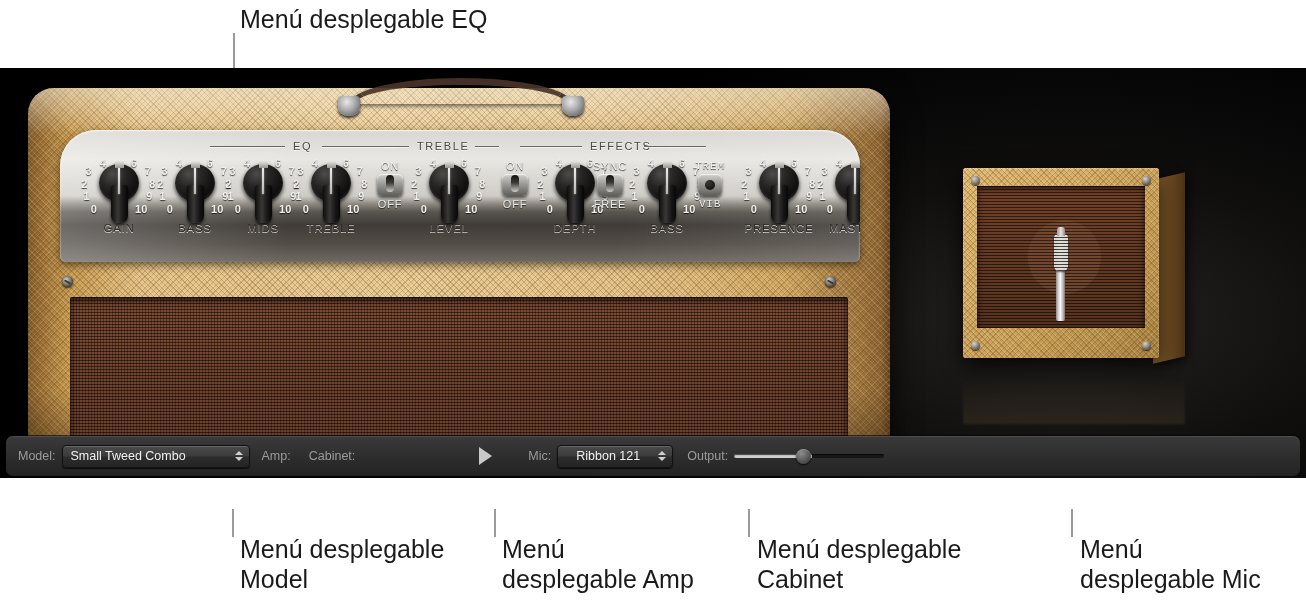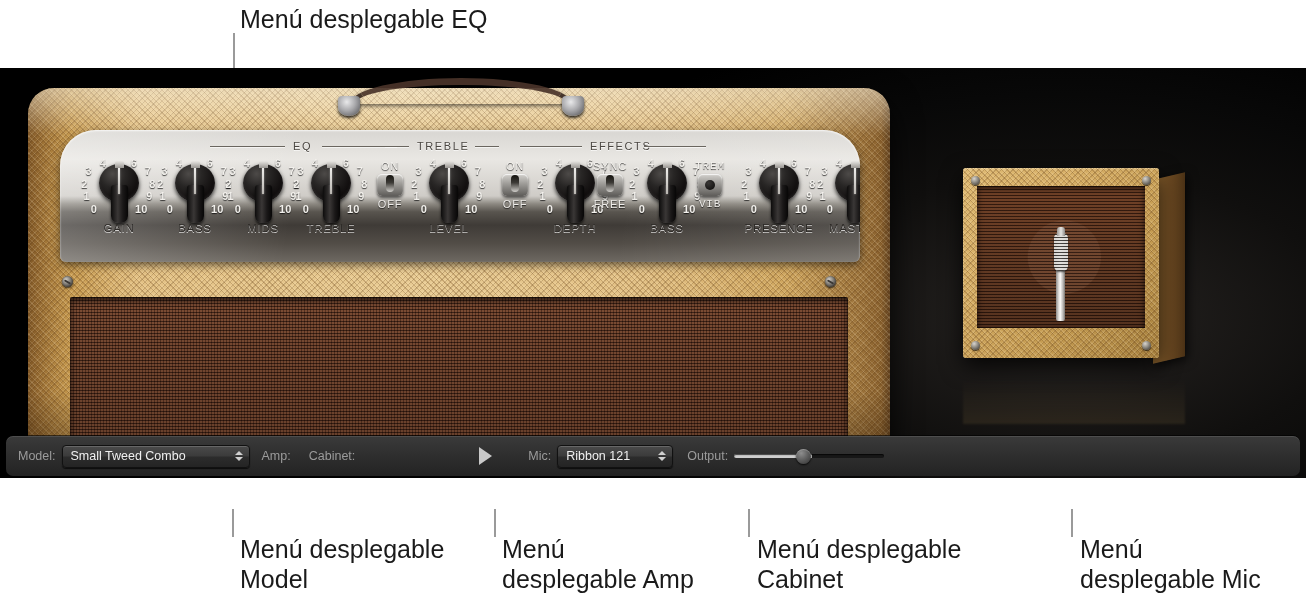--- a/index.html
+++ b/index.html
@@ -699,21 +699,21 @@
     <span class="tb-label">Amp:</span>
 
     <div class="sep"></div>
     <span class="tb-label">Cabinet:</span>
 
     <div style="width:106px"></div>
     <div class="play-btn"></div>
 
     <div style="width:24px"></div>
     <span class="tb-label">Mic:</span>
-    <div class="popup" style="width:116px;">
+    <div class="popup" style="width:116px;justify-content:center;">
       <span>Ribbon 121</span>
       <span class="arrows">
           <i class="up"></i>
           <i class="dn"></i>
         </span>
     </div>
 
     <div style="width:14px"></div>
     <span class="tb-label">Output:</span>
     <div class="slider-wrap">

